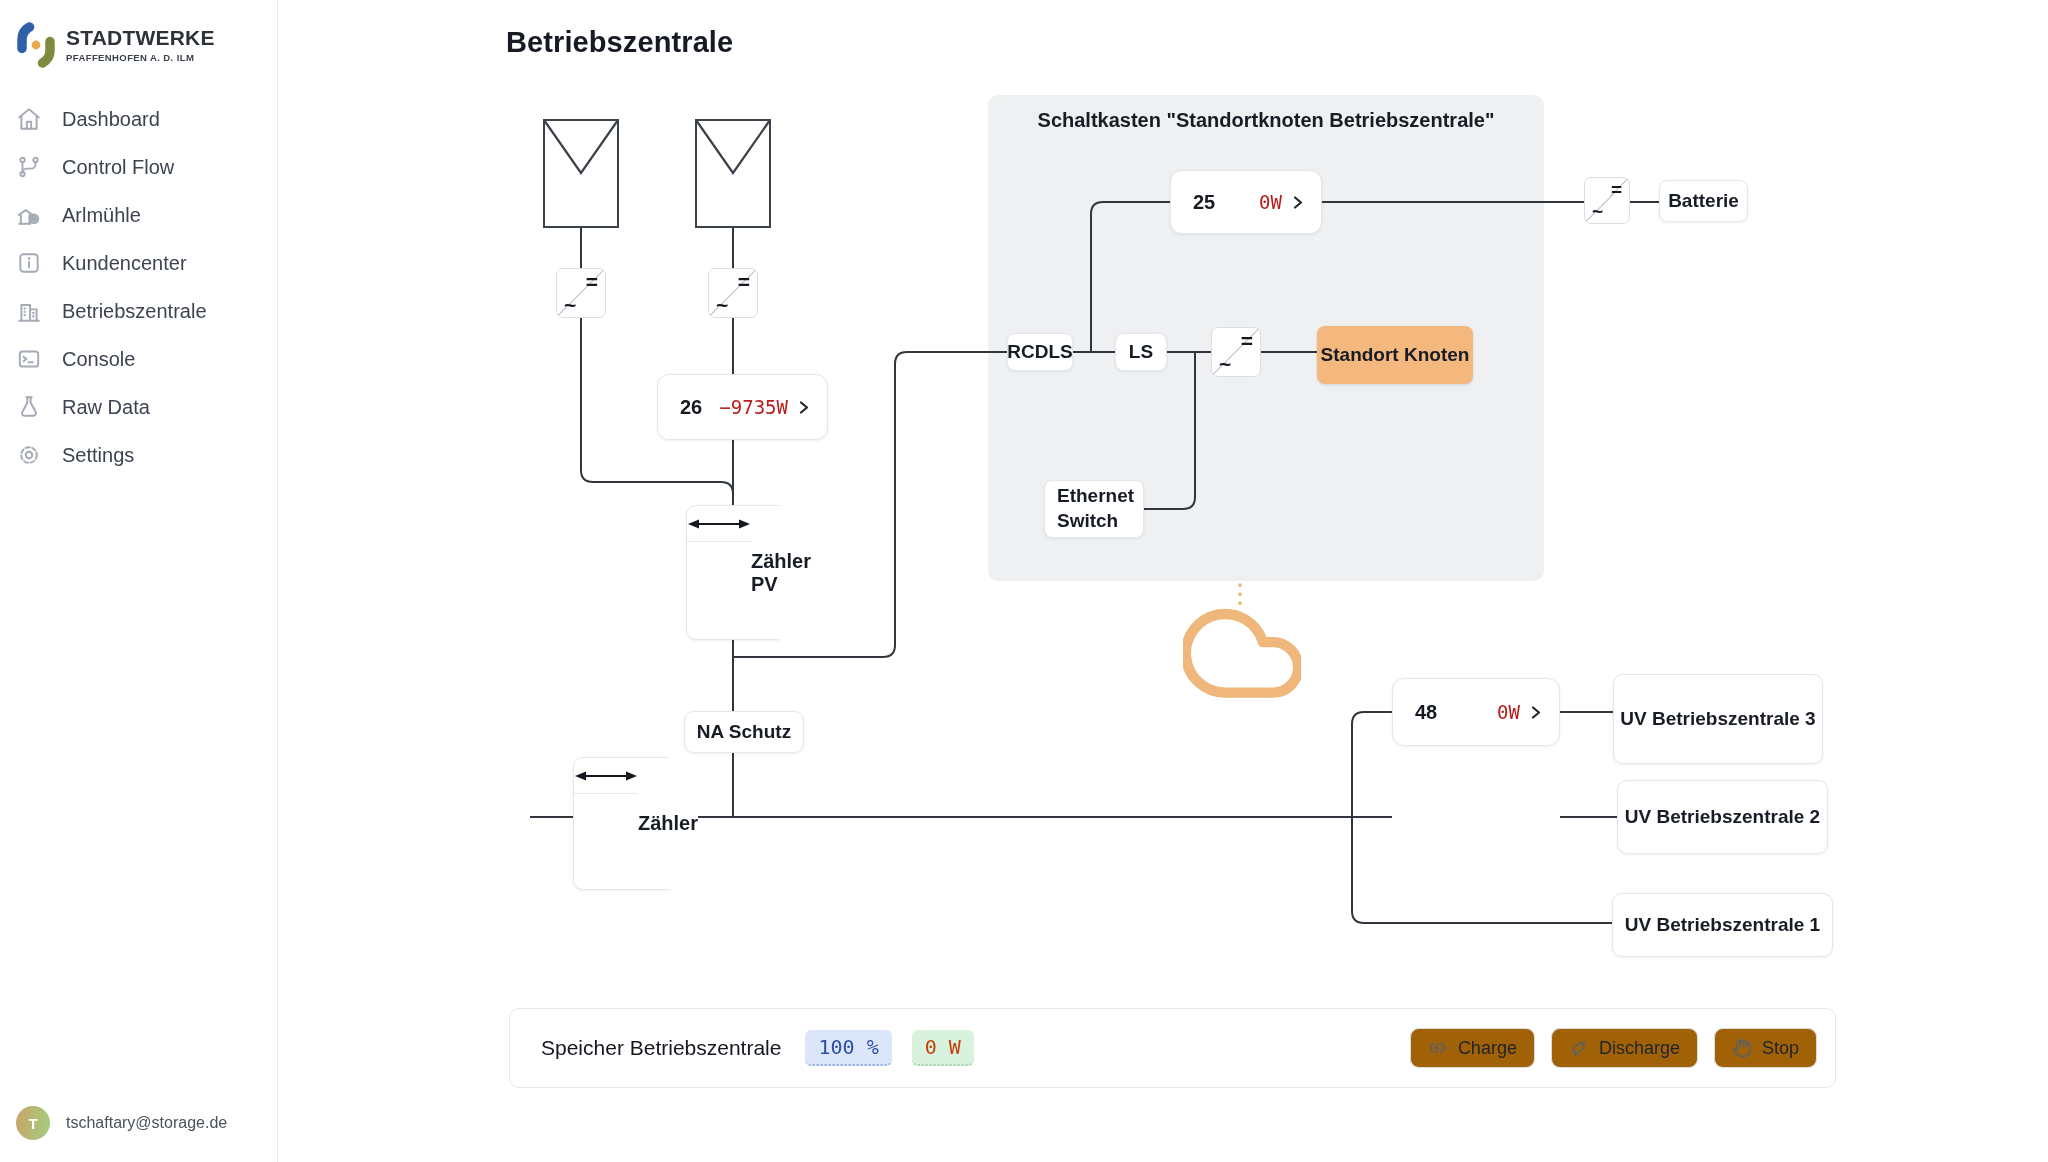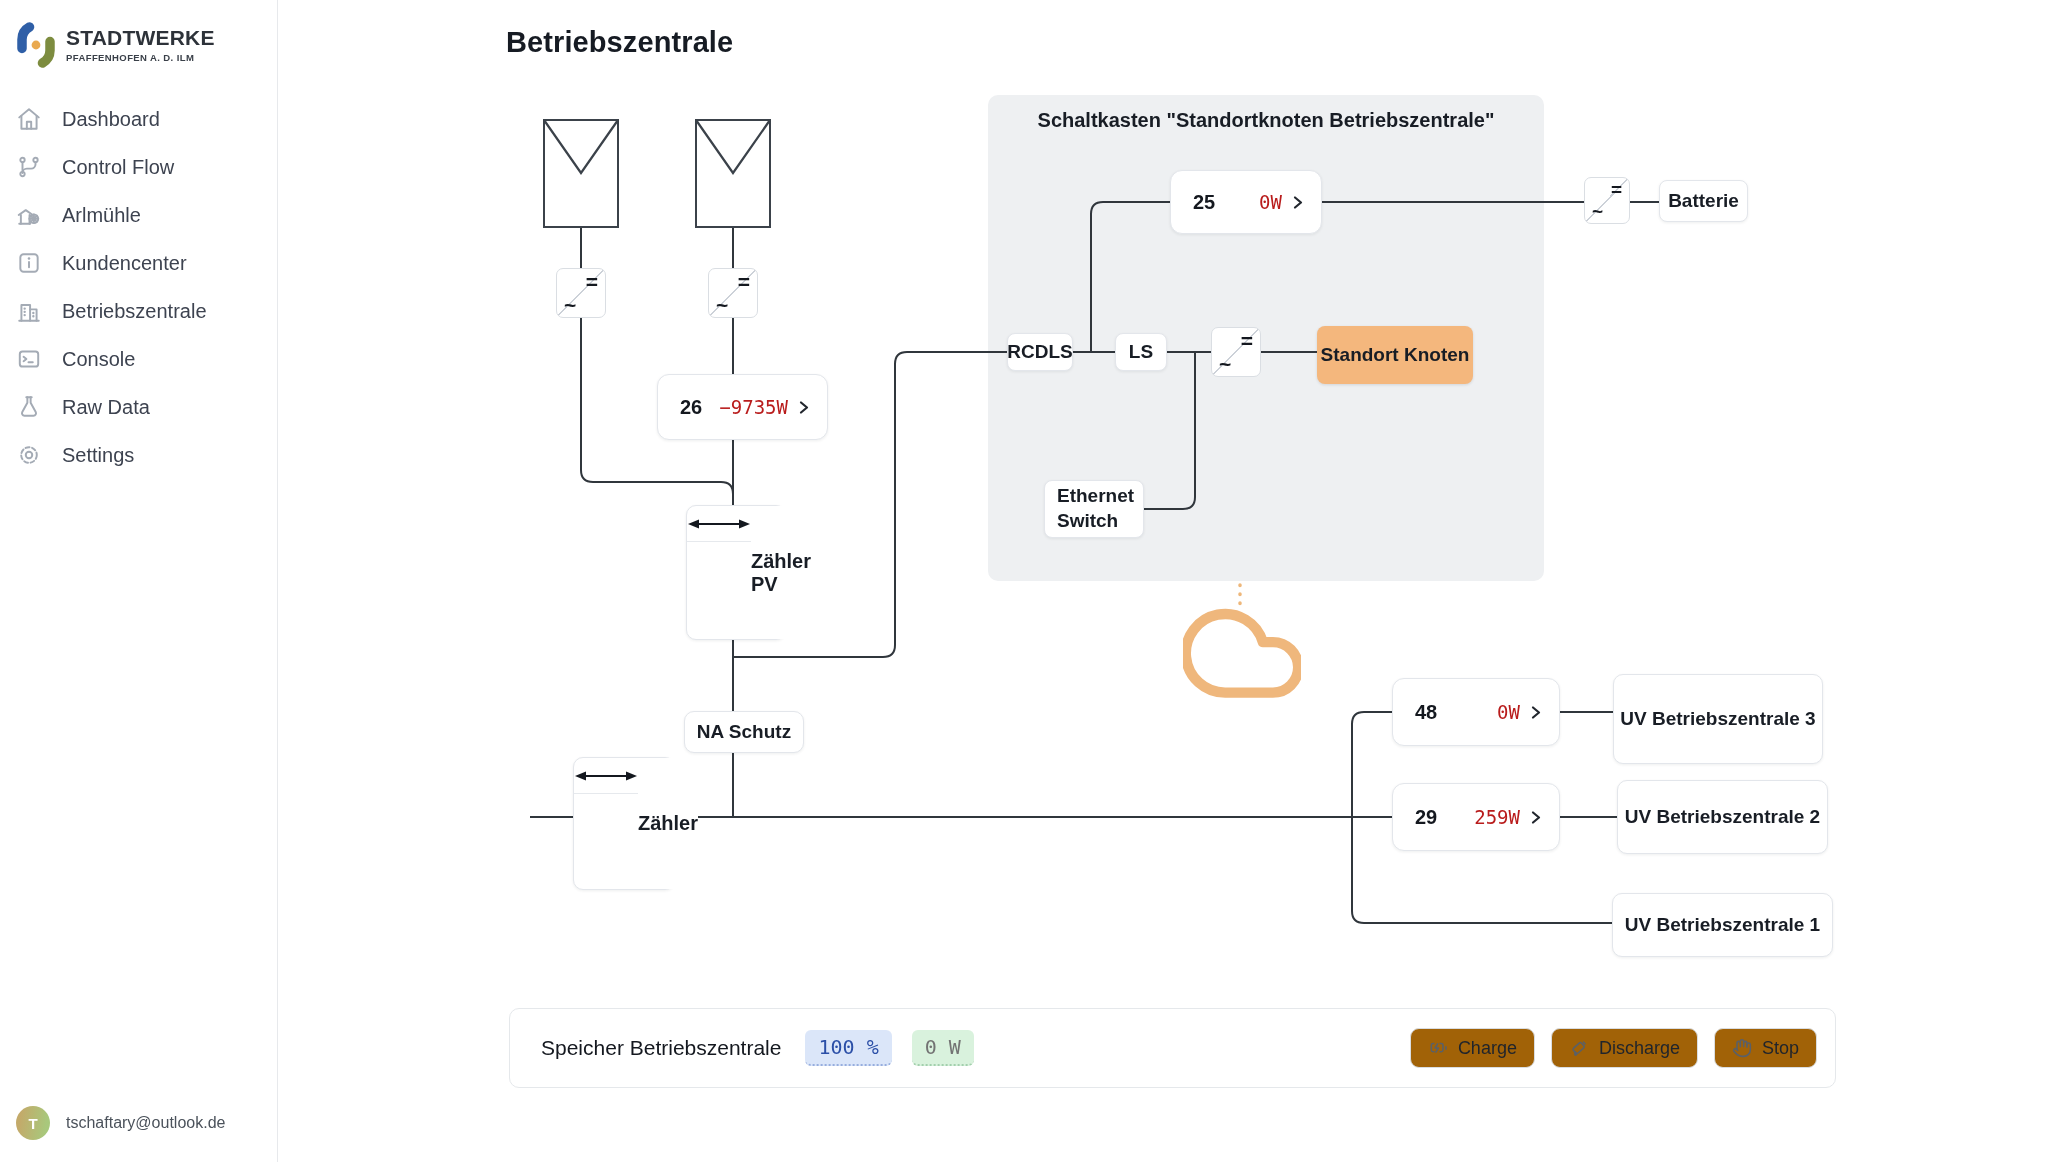--- a/index.html
+++ b/index.html
@@ -67,21 +67,21 @@
   .accent { background:#f4b77d; border:none; box-shadow:0 1px 3px rgba(20,25,35,.12); }
 
   .cloud { position:absolute; left:1183px; top:607px; z-index:3; }
   .cloud path { stroke:#efb77c; stroke-width:1.85; fill:none; stroke-linejoin:round; stroke-linecap:round; }
 
   
   .footer { position:absolute; left:509px; top:1008px; width:1327px; height:80px; background:#fff; border:1.5px solid #e5e8eb; border-radius:10px; display:flex; align-items:center; padding:0 18px 0 31px; gap:24px; z-index:4; }
   .footer .flabel { font-size:21px; font-weight:500; color:#14181f; }
   .badge { font-family:"DejaVu Sans Mono", monospace; font-size:20px; padding:5px 13px; border-radius:6px; }
   .badge-blue { background:#dbe6f9; color:#2b4fa7; border-bottom:2px dotted #97aede; }
-  .badge-green { background:#d9f2dd; color:#737373; border-bottom:2px dotted #a3cfad; margin-left:-4px; }
+  .badge-green { background:#d9f2dd; color:#c2410c; border-bottom:2px dotted #a3cfad; margin-left:-4px; }
   .fspacer { flex:1; }
   .fbtn { display:flex; align-items:center; gap:10px; height:40px; padding:0 17px; background:#a16207; border:1.5px solid #d9dde1; border-radius:9px; font-family:"Liberation Sans", sans-serif; font-size:18px; font-weight:500; color:#1f242c; cursor:pointer; }
   .fbtn + .fbtn { margin-left:-8px; }
   .btn-ico { width:20px; height:20px; stroke:#596069; fill:none; stroke-width:1.9; stroke-linecap:round; stroke-linejoin:round; }
 </style>
 </head>
 <body>
 
 <div class="screen">
 
@@ -164,21 +164,21 @@
         <svg class="nav-ico" viewBox="0 0 24 24">
             <circle cx="12" cy="12" r="7.2" stroke-dasharray="3.7 2.4"></circle>
             <circle cx="12" cy="12" r="3"></circle>
           </svg>
         <span class="lbl">Settings</span>
       </div>
     </div>
 
     <div class="user">
       <div class="avatar">T</div>
-      <div class="mail">tschaftary@outlook.de</div>
+      <div class="mail">tschaftary@storage.de</div>
     </div>
   </div>
 
   <div class="page-title">Betriebszentrale</div>
 
   <div class="bigbox box-schaltkasten">
     <div class="bigbox-title">Schaltkasten "Standortknoten Betriebszentrale"</div>
   </div>
 
   <svg class="wires" width="2048" height="1162">
@@ -243,29 +243,20 @@
   <div class="node meter" style="left:1392px; top:678px; width:168px; height:68px;">
     <span class="mid">48</span>
     <span class="mval">
       <span class="mw">0W</span>
       <svg class="chev" viewBox="0 0 14 15">
           <path d="M4 2.5 L10 7.5 L4 12.5"></path>
         </svg>
     </span>
   </div>
 
-  <div class="node meter" style="left:1392px; top:783px; width:168px; height:68px;">
-    <span class="mid">29</span>
-    <span class="mval">
-      <span class="mw">259W</span>
-      <svg class="chev" viewBox="0 0 14 15">
-          <path d="M4 2.5 L10 7.5 L4 12.5"></path>
-        </svg>
-    </span>
-  </div>
 
   <div class="node counter" style="left:686px; top:505px; width:100px; height:135px;">
     <div class="head">
       <svg class="arrow-svg" viewBox="0 0 64 14">
           <line x1="10" y1="7" x2="54" y2="7"></line>
           <path d="M1 7 L12 2.6 L12 11.4 Z"></path>
           <path d="M63 7 L52 2.6 L52 11.4 Z"></path>
         </svg>
     </div>
     <div class="body">Zähler PV</div>

